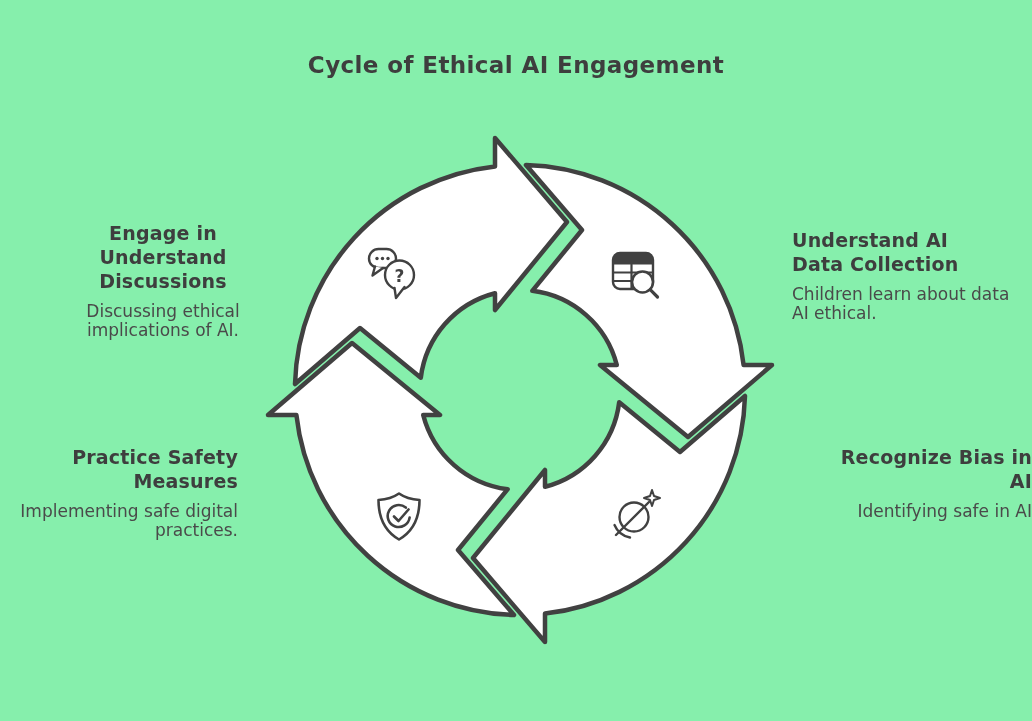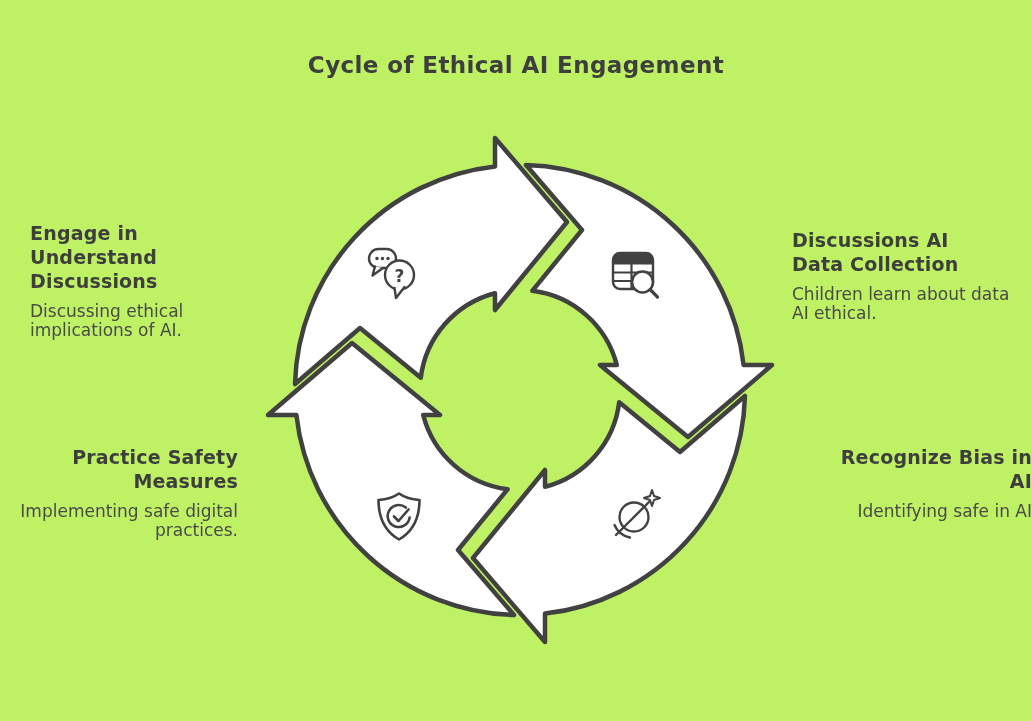--- a/index.html
+++ b/index.html
@@ -1,21 +1,21 @@
 <!DOCTYPE html>
 <html><head>
 <meta charset="utf-8">
 <title>Cycle of Ethical AI Engagement</title>
 <style>
   html, body { margin: 0; padding: 0; background: #ffffff; }
   .stage {
     position: relative;
     width: 1032px;
     height: 721px;
-    background: #bef264;
+    background: #86efac;
     font-family: "DejaVu Sans", sans-serif;
     color: #414141;
     overflow: hidden;
   }
   .title {
     position: absolute;
     top: 52px;
     left: 0;
     width: 100%;
     text-align: center;
@@ -39,21 +39,21 @@
     line-height: 24px;
     letter-spacing: 0.2px;
     color: #3e3e3e;
   }
   .step .body {
     margin-top: 9px;
     font-size: 17px;
     line-height: 19px;
     color: #4a4a4a;
   }
-  .step.tl { left: 30px;  top: 221px; width: 266px; text-align: left; }
+  .step.tl { left: 30px;  top: 221px; width: 266px; text-align: center; }
   .step.tr { left: 792px; top: 228px; width: 240px; text-align: left; }
   .step.br { left: 792px; top: 445px; width: 240px; text-align: right; }
   .step.bl { right: 794px; top: 445px; width: 290px; text-align: right; }
 </style>
 </head>
 <body>
 
 <div class="stage">
 
   <div class="title">Cycle of Ethical AI Engagement</div>
@@ -124,21 +124,21 @@
       <div>Discussions</div>
     </div>
     <div class="body">
       <div>Discussing ethical</div>
       <div>implications of AI.</div>
     </div>
   </div>
 
   <div class="step tr">
     <div class="heading">
-      <div>Discussions AI</div>
+      <div>Understand AI</div>
       <div>Data Collection</div>
     </div>
     <div class="body">
       <div>Children learn about data</div>
       <div>AI ethical.</div>
     </div>
   </div>
 
   <div class="step br">
     <div class="heading">

